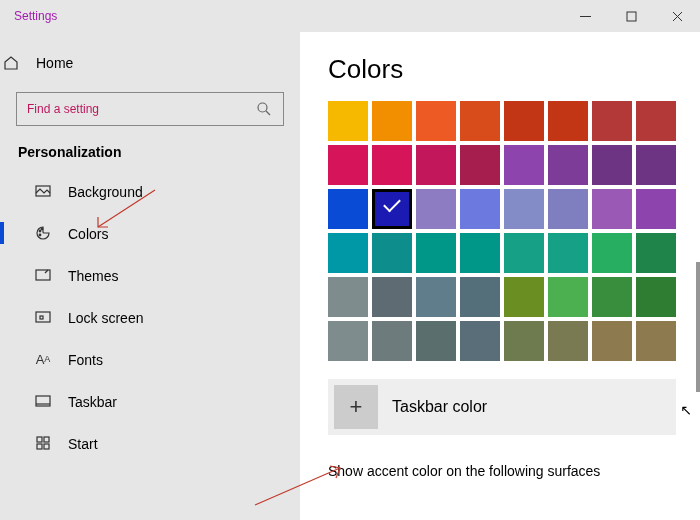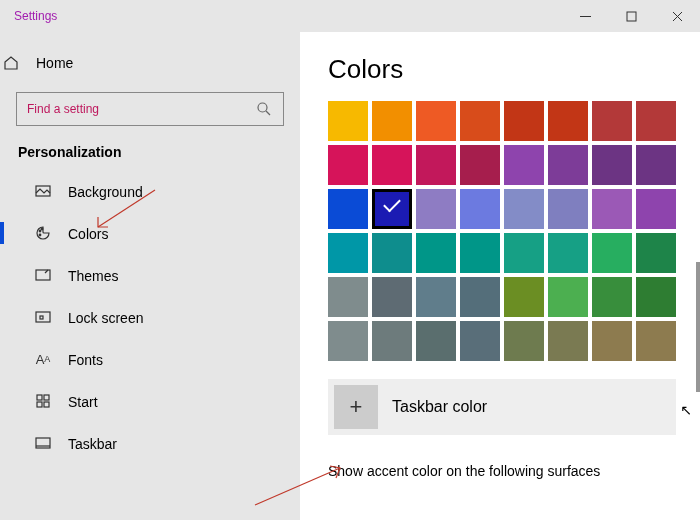--- a/index.html
+++ b/index.html
@@ -120,36 +120,36 @@
         </span>
       <span>Lock screen</span>
     </div>
     <div class="navitem">
       <span class="icon" style="font-size:13px;font-weight:400;">A<span style="font-size:9px">A</span></span>
       <span>Fonts</span>
     </div>
     <div class="navitem">
       <span class="icon">
           <svg viewBox="0 0 16 16" fill="none" stroke="#333" stroke-width="1.2">
+            <rect x="1" y="3" width="14" height="10"></rect>
+            <line x1="1" y1="11" x2="15" y2="11"></line>
+          </svg>
+        </span>
+      <span>Taskbar</span>
+    </div>
+    <div class="navitem">
+      <span class="icon">
+          <svg viewBox="0 0 16 16" fill="none" stroke="#333" stroke-width="1.2">
             <rect x="2" y="2" width="5" height="5"></rect>
             <rect x="9" y="2" width="5" height="5"></rect>
             <rect x="2" y="9" width="5" height="5"></rect>
             <rect x="9" y="9" width="5" height="5"></rect>
           </svg>
         </span>
       <span>Start</span>
-    </div>
-    <div class="navitem">
-      <span class="icon">
-          <svg viewBox="0 0 16 16" fill="none" stroke="#333" stroke-width="1.2">
-            <rect x="1" y="3" width="14" height="10"></rect>
-            <line x1="1" y1="11" x2="15" y2="11"></line>
-          </svg>
-        </span>
-      <span>Taskbar</span>
     </div>
   </div>
 
   <div class="main">
     <div class="h1">Colors</div>
     <div class="grid" id="swatch-grid">
         <div class="sw" style="background: rgb(247, 185, 0);"></div>
         <div class="sw" style="background: rgb(242, 143, 0);"></div>
         <div class="sw" style="background: rgb(238, 90, 36);"></div>
         <div class="sw" style="background: rgb(216, 76, 27);"></div>

